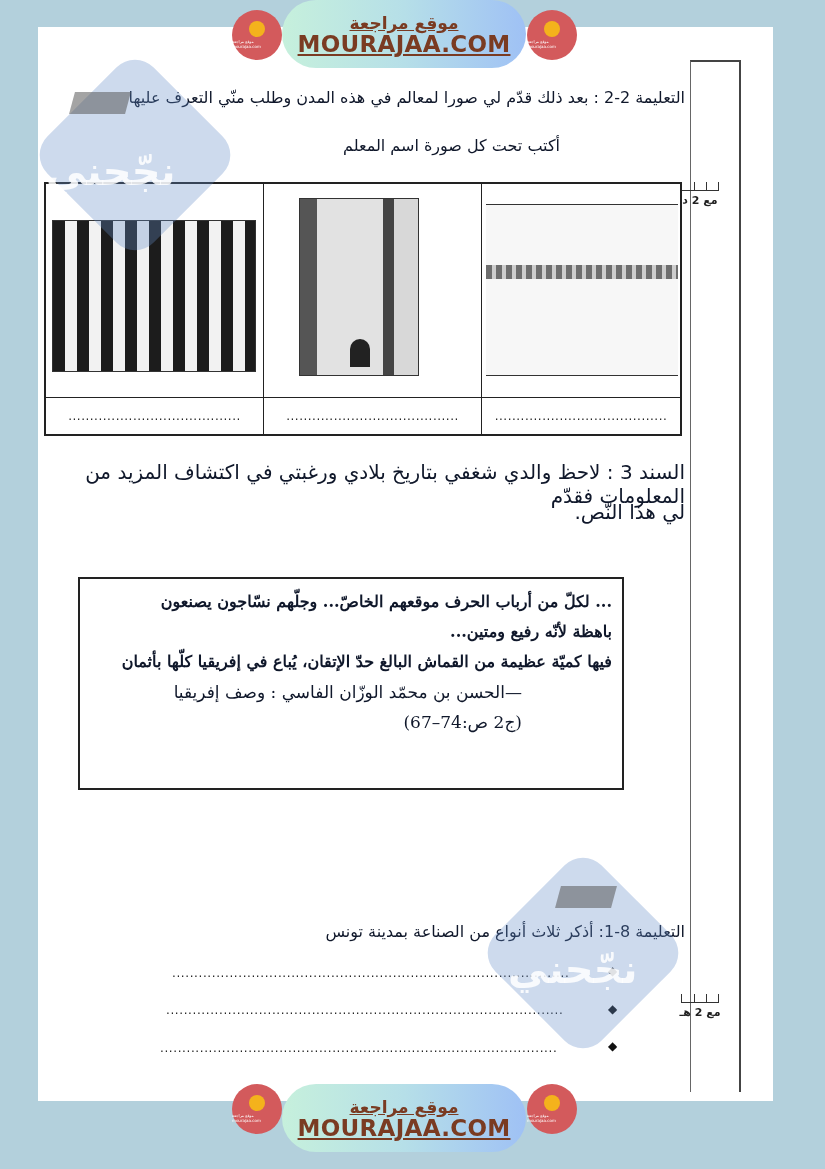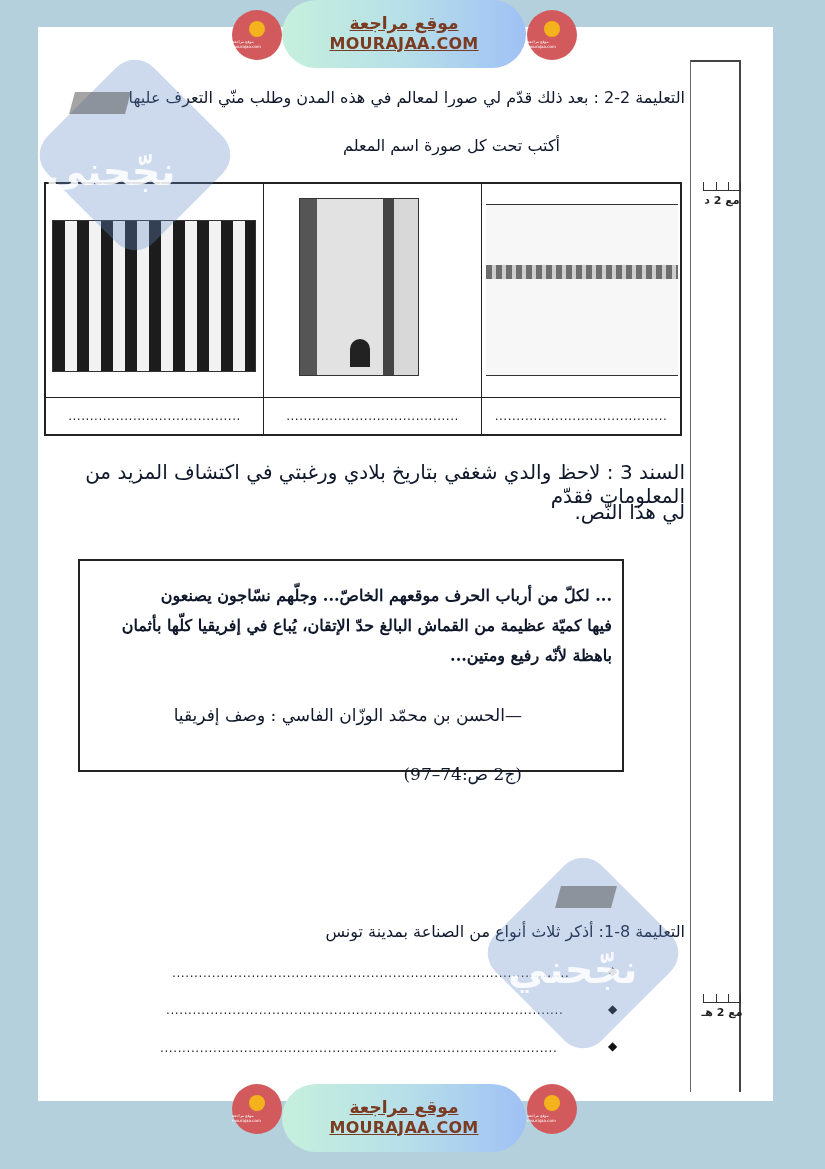--- a/index.html
+++ b/index.html
@@ -15,21 +15,21 @@
   
   .banner {
     position:absolute; left:282px; width:244px; height:68px;
     border-radius:34px;
     background:linear-gradient(90deg,#c6f0dc 0%,#b6dfe8 50%,#9fc1f5 100%);
     display:flex; flex-direction:column; align-items:center; justify-content:center;
     color:#7a3b22; font-family:"DejaVu Sans", sans-serif; font-weight:bold;
     text-decoration:underline; z-index:5;
   }
   .banner .ar { font-size:17px; line-height:20px; direction:rtl; }
-  .banner .en { font-size:16px; line-height:22px; letter-spacing:0.3px; }
+  .banner .en { font-size:23px; line-height:22px; letter-spacing:0.3px; }
   .banner.top { top:0px; }
   .banner.bottom { top:1084px; }
   .badge {
     position:absolute; width:50px; height:50px; border-radius:50%;
     background:#d35a5c; z-index:5;
     display:flex; flex-direction:column; align-items:center; justify-content:center;
   }
   .badge .dot { width:16px; height:16px; border-radius:50%; background:#f4b21c; }
   .badge .tiny { color:#fff; font-size:4px; line-height:5px; margin-top:2px; }
   .badge.tl { left:232px; top:10px; }
@@ -50,21 +50,21 @@
     position:absolute; z-index:4; width:56px; height:22px; background:rgba(90,90,90,0.55);
     transform:skewX(-15deg);
   }
 
   
   .margin-col {
     position:absolute; left:690px; top:60px; width:48px; height:1030px;
     border-left:1.5px solid #666; border-right:2px solid #444; border-top:2px solid #444;
   }
   .score {
-    position:absolute; left:700px; width:44px; text-align:center; direction:rtl;
+    position:absolute; left:678px; width:44px; text-align:center; direction:rtl;
     font-size:11px; font-weight:bold; color:#222;
   }
   .score .ticks {
     width:36px; height:8px; margin:0 auto 3px auto;
     border:1.3px solid #333; border-top:none;
     background:
       linear-gradient(#333,#333) 12px 0/1.3px 100% no-repeat,
       linear-gradient(#333,#333) 24px 0/1.3px 100% no-repeat;
   }
 
@@ -80,25 +80,25 @@
     display:grid; grid-template-columns:218px 218px 1fr; grid-template-rows:214px 1fr;
   }
   .cell { border-right:1.5px solid #222; border-bottom:1.5px solid #222; position:relative; }
   .cell.last { border-right:none; }
   .cell.bot { border-bottom:none; display:flex; align-items:center; justify-content:center; }
   .dots { font-size:12px; letter-spacing:0.5px; color:#222; }
   .pic { position:absolute; border:1px solid #333; overflow:hidden; background:#e9e9e9; }
 
   
   .quote-box {
-    position:absolute; left:78px; top:559px; width:546px; height:213px;
-    border:2px solid #222; box-sizing:border-box; padding:20px 10px;
+    position:absolute; left:78px; top:577px; width:546px; height:213px;
+    border:2px solid #222; box-sizing:border-box; padding:8px 10px;
     font-family:"DejaVu Serif", serif; font-size:16px; font-weight:bold; line-height:30px;
   }
-  .quote-src { font-weight:normal; font-size:17px; padding-right:90px;margin-top:29px; }
+  .quote-src { font-weight:normal; font-size:17px; padding-right:90px; }
   .answer-line {
     position:absolute; font-size:12px; color:#222; letter-spacing:0.6px;
   }
   .bullet { position:absolute; font-size:12px; color:#111; }
 </style>
 </head>
 <body>
 
 <div class="page"></div>
 
@@ -170,24 +170,24 @@
 
 <div class="q rtl" style="left:55px; top:460px; width:630px; font-size:20px;">
   <div>السند 3 : لاحظ والدي شغفي بتاريخ بلادي ورغبتي في اكتشاف المزيد من المعلومات فقدّم</div>
 </div>
 <div class="q rtl" style="left:480px; top:500px; width:205px; font-size:20px;">
   <div>لي هذا النّص.</div>
 </div>
 
 <div class="quote-box rtl">
   <div>... لكلّ من أرباب الحرف موقعهم الخاصّ... وجلّهم نسّاجون يصنعون</div>
+  <div>باهظة لأنّه رفيع ومتين...</div>
   <div>فيها كميّة عظيمة من القماش البالغ حدّ الإتقان، يُباع في إفريقيا كلّها بأثمان</div>
-  <div>باهظة لأنّه رفيع ومتين...</div>
   <div class="quote-src">—الحسن بن محمّد الوزّان الفاسي : وصف إفريقيا</div>
-  <div class="quote-src">(ج2 ص:74–97)</div>
+  <div class="quote-src">(ج2 ص:74–67)</div>
 </div>
 
 <div class="q rtl" style="left:250px; top:922px; width:435px;">
   <div>التعليمة 8-1: أذكر ثلاث أنواع من الصناعة بمدينة تونس</div>
 </div>
 <span class="bullet" style="left:608px; top:964px;">◆</span>
 <span class="bullet" style="left:608px; top:1002px;">◆</span>
 <span class="bullet" style="left:608px; top:1039px;">◆</span>
 <div class="answer-line" style="left:172px; top:966px;">..........................................................................................</div>
 <div class="answer-line" style="left:166px; top:1003px;">..........................................................................................</div>

